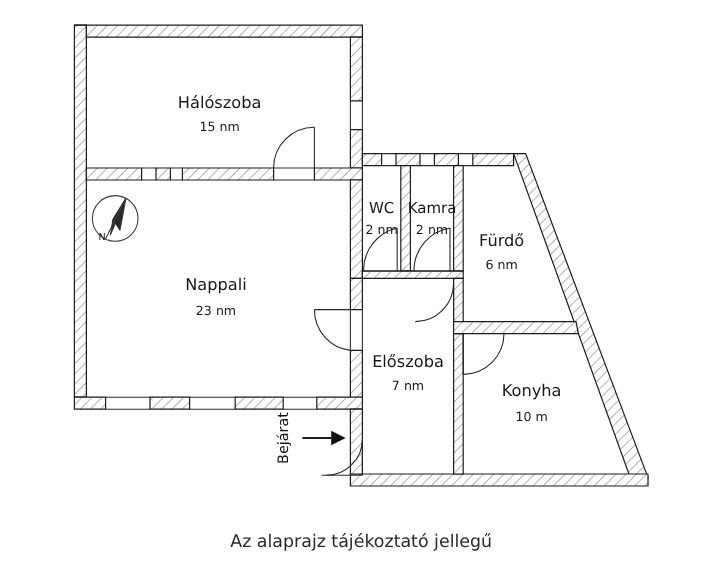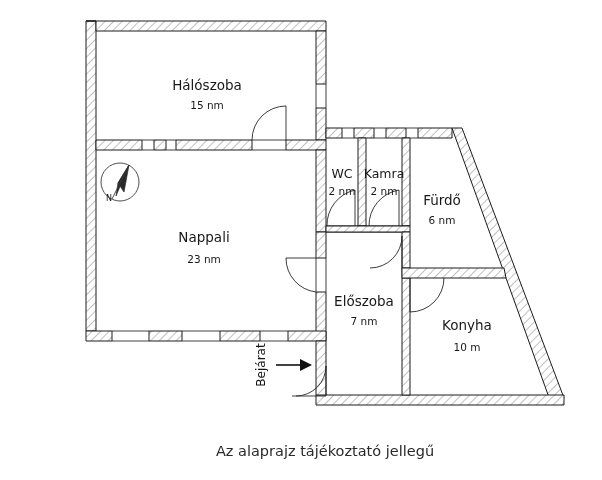--- a/index.html
+++ b/index.html
@@ -14,21 +14,20 @@
     position: relative;
     overflow: hidden;
     font-family: "DejaVu Sans", "Liberation Sans", sans-serif;
     color: #1a1a1a;
   }
   #floorplan-root {
     position: absolute;
     left: 0; top: 0;
     width: 520px;
     height: 480px;
-    padding-left: 24px;
   }
   svg.plan {
     display: block;
     width: 602px;
     height: 480px;
   }
   .room-name {
     font-family: "DejaVu Sans", "Liberation Sans", sans-serif;
     font-size: 13.5px;
     fill: #181818;

